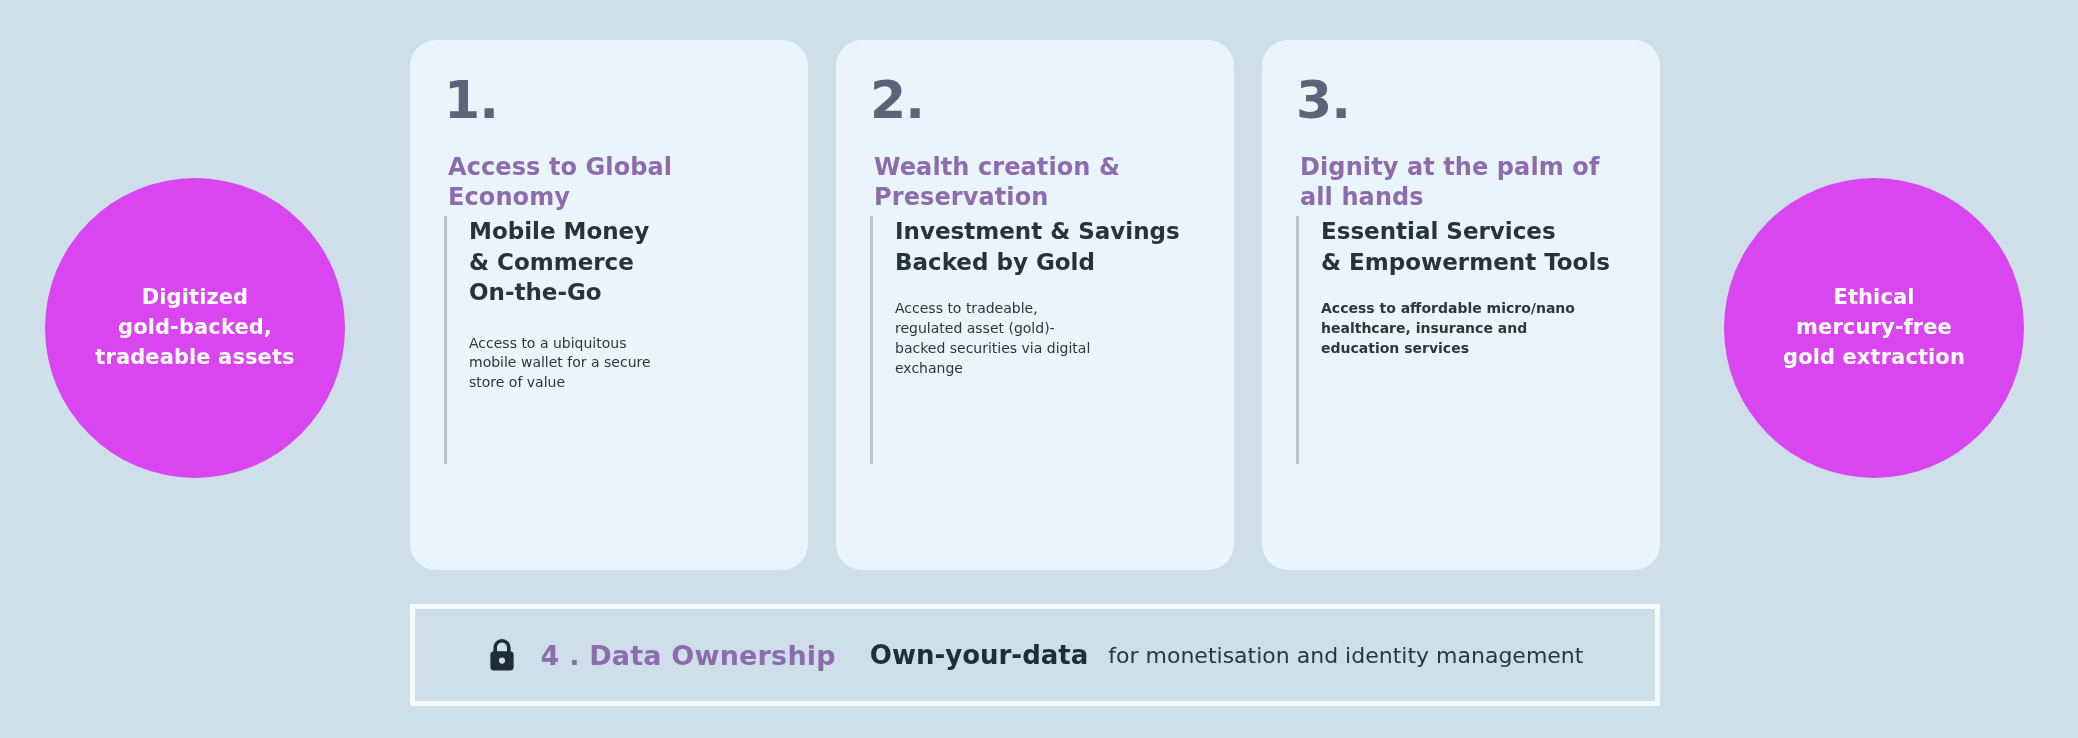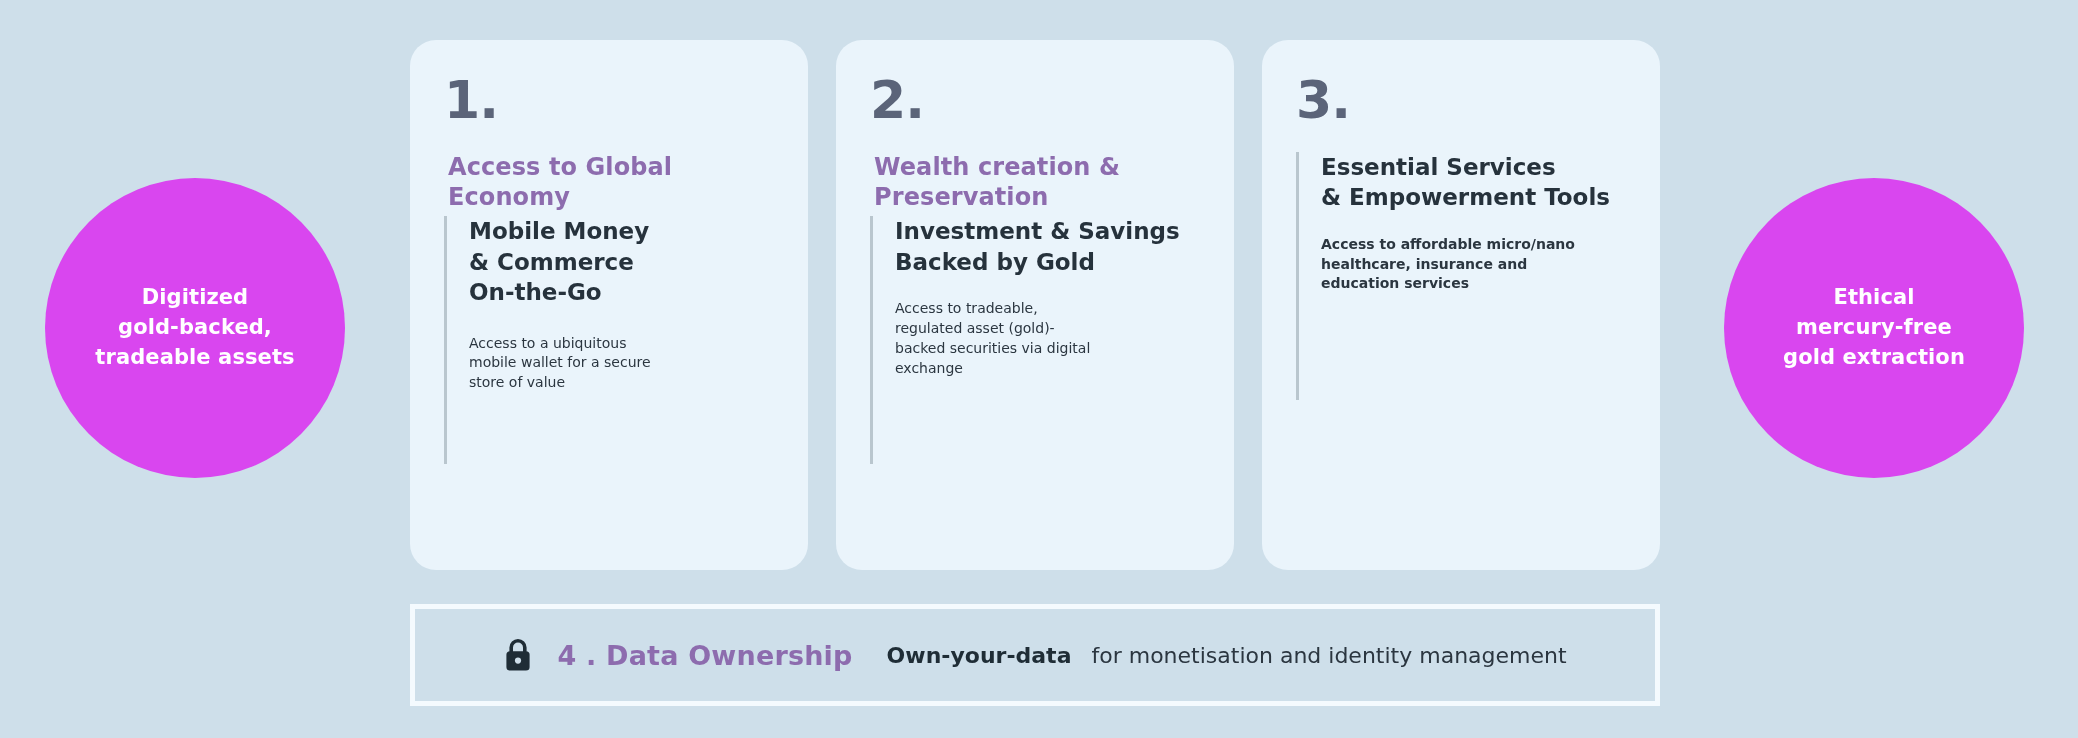--- a/index.html
+++ b/index.html
@@ -143,21 +143,21 @@
     color: #8d6cae;
     font-size: 27px;
     font-weight: bold;
     letter-spacing: .2px;
     margin-right: 22px;
     white-space: nowrap;
   }
 
   .banner-strong {
     color: #1f2d36;
-    font-size: 22px;
+    font-size: 26px;
     font-weight: bold;
     white-space: nowrap;
   }
 
   .banner-rest {
     color: #2b3640;
     font-size: 22px;
     font-weight: normal;
     white-space: nowrap;
     margin-left: 8px;
@@ -197,20 +197,22 @@
 Backed by Gold</div>
       <div class="detail-body">Access to tradeable,
 regulated asset (gold)-
 backed securities via digital
 exchange</div>
     </div>
   </div>
 
   <div class="card card-3">
     <div class="card-number">3.</div>
+    <div class="card-title">Dignity at the palm of
+all hands</div>
     <div class="card-detail">
       <div class="detail-heading">Essential Services
 &amp; Empowerment Tools</div>
       <div class="detail-body">Access to affordable micro/nano
 healthcare, insurance and
 education services</div>
     </div>
   </div>
 
   <div class="circle circle-right">

